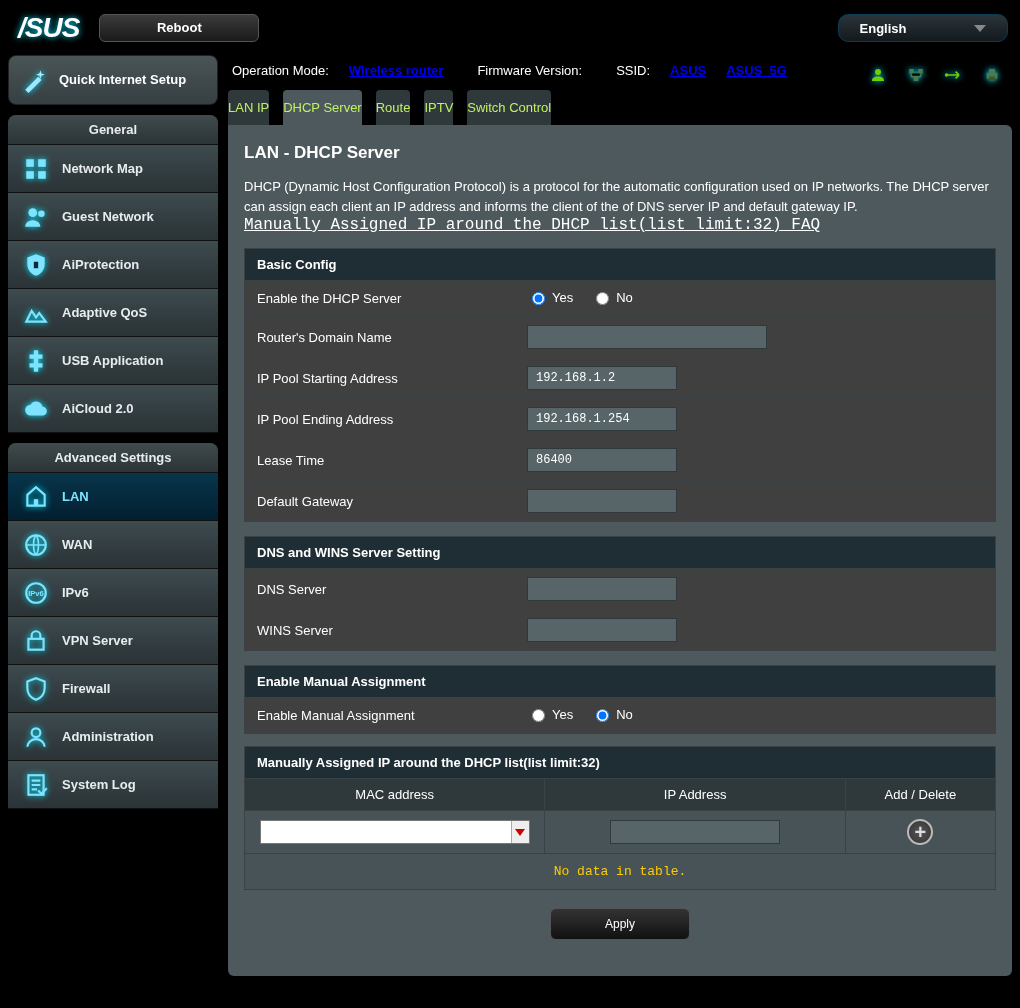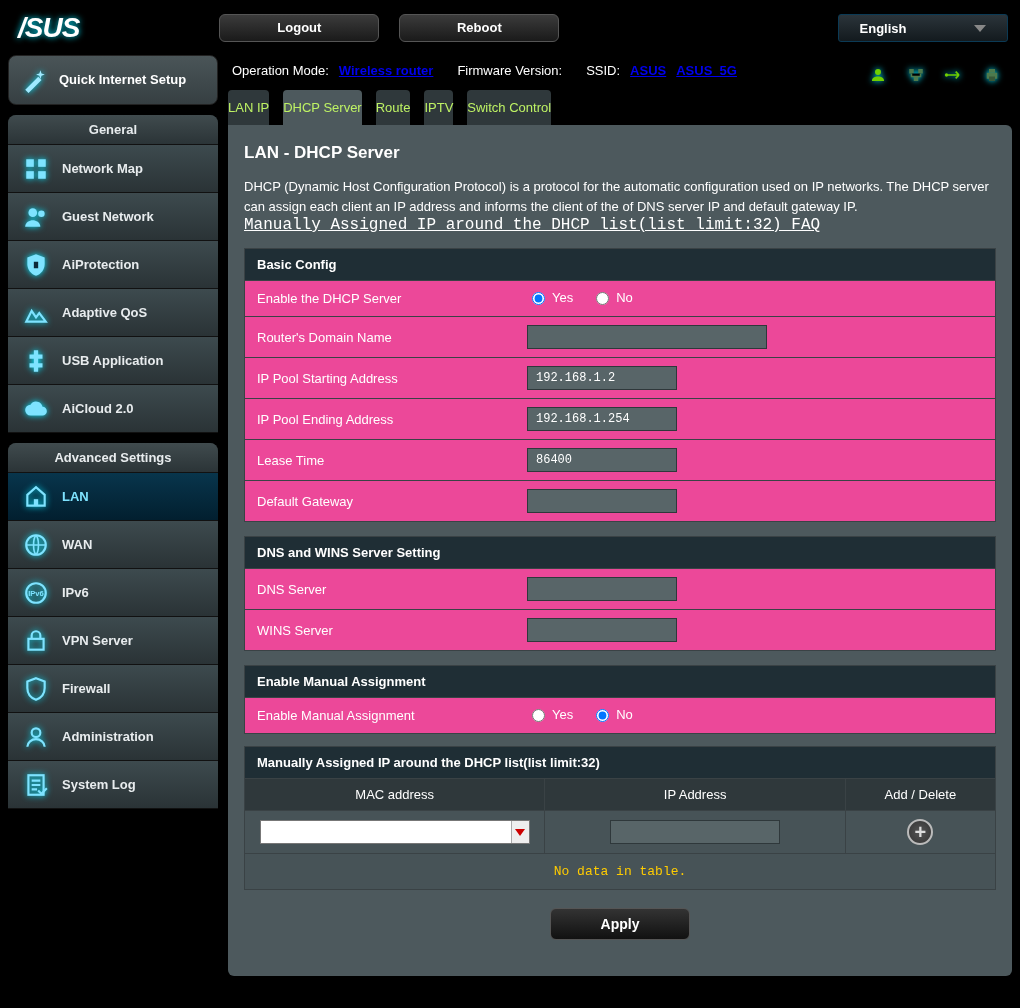--- a/index.html
+++ b/index.html
@@ -20,72 +20,71 @@
     --button-grad1:linear-gradient(#3b3b3b,#1a1a1a);
     --nav-grad:linear-gradient(#3d4a4e,#2a3336);
     --nav-head:linear-gradient(#404b4e,#2b3437);
   }
   *{box-sizing:border-box;font-family:Arial,Helvetica,sans-serif;}
   body{margin:0;background:#1a1b1c;color:var(--text);font-size:13px;}
   .wrap{width:1020px;min-height:1008px;margin:0;background:#000;position:relative;padding-bottom:30px;}
   .topbar{height:55px;position:relative;display:flex;align-items:center;padding:0 10px;}
   .logo{font-family:Arial;font-weight:bold;font-style:italic;font-size:28px;color:#fff;text-shadow:0 0 6px #00e6ff;margin-left:8px;letter-spacing:-1px;text-align:center;}
   .topbtn{width:160px;height:28px;background:var(--button-grad1);border:1px solid #555;border-radius:6px;color:#fff;font-weight:bold;font-size:13px;margin-left:20px;cursor:pointer;}
-  .lang{position:absolute;right:12px;top:14px;width:170px;height:28px;background:linear-gradient(#2b343a,#131a1e);border:1px solid #0b3a55;border-radius:3px;color:#fff;font-weight:bold;display:flex;align-items:center;justify-content:center;gap:68px;cursor:pointer;}
+  .lang{position:absolute;right:12px;top:14px;width:170px;height:28px;background:linear-gradient(#2b343a,#131a1e);border:1px solid #0b3a55;border-radius:10px;color:#fff;font-weight:bold;display:flex;align-items:center;justify-content:center;gap:68px;cursor:pointer;}
   .lang .chev{width:0;height:0;border-left:6px solid transparent;border-right:6px solid transparent;border-top:7px solid #888;}
   .body{display:flex;padding:0 8px;gap:10px;}
   
   .side{width:210px;flex:none;}
   .qis{background:linear-gradient(#4a5558,#363f42);border:1px solid #222;border-radius:8px;padding:10px 12px;display:flex;align-items:center;gap:10px;color:#fff;font-weight:bold;font-size:13px;line-height:1.2;cursor:pointer;}
   .navbox{margin-top:10px;background:#1f2628;border-radius:8px 8px 0 0;overflow:hidden;}
   .navhead{background:var(--nav-head);text-align:center;padding:7px 0;font-weight:bold;color:#e8ecee;border-bottom:1px solid #111;}
   .navitem{height:48px;display:flex;align-items:center;gap:12px;padding:0 14px;background:var(--nav-grad);border-bottom:1px solid #111;color:#e8ecee;font-weight:bold;cursor:pointer;position:relative;}
   .navitem.active{background:linear-gradient(#08354c,#021f2f);color:#7ee3ff;}
   .navitem.active::after{content:"";position:absolute;right:-14px;top:50%;transform:translateY(-50%);border-left:14px solid #06293c;border-top:24px solid transparent;border-bottom:24px solid transparent;}
   .icon{width:28px;height:28px;display:flex;align-items:center;justify-content:center;flex:none;}
   .icon svg{filter:drop-shadow(0 0 3px #00e6ff);}
   
   .main{flex:1;min-width:0;}
-  .statusbar{display:flex;align-items:center;gap:10px;color:#fff;font-size:13px;padding:8px 4px 12px;position:relative;}
+  .statusbar{display:flex;align-items:center;gap:20px;color:#fff;font-size:13px;padding:8px 4px 12px;position:relative;}
   .ul{text-decoration:underline;font-weight:bold;}
   .sicons{position:absolute;right:6px;top:6px;display:flex;gap:10px;}
   .tabs{display:flex;gap:0;}
   .tab{padding:10px 0;background:#4d595d;color:#bef264;font-size:13px;border-top-left-radius:4px;border-top-right-radius:4px;cursor:pointer;margin-right:14px;}
   .tab.inactive{background:#2f383b;}
   .content{background:#4d595d;border-radius:0 6px 6px 6px;padding:18px 16px 20px;}
   h2{margin:0 0 14px;font-size:17px;color:#fff;font-weight:bold;}
   .desc{color:#fff;font-size:13px;line-height:1.5;}
   .faqlink{color:#fff;text-decoration:underline;font-family:Liberation Mono, monospace;font-size:16px;}
   table.form{width:100%;border-collapse:separate;border-spacing:0;margin-top:14px;border:1px solid #3a4245;}
   .thead td{background:#1f2e35;color:#fff;font-weight:bold;padding:8px 12px;font-size:13px;}
-  .frow td{background:#ec4899;border-top:1px solid #3a4245;padding:8px 12px;color:#fff;vertical-align:middle;}
+  .frow td{background:#404040;border-top:1px solid #3a4245;padding:8px 12px;color:#fff;vertical-align:middle;}
   .frow td:first-child{width:270px;}
   input.txt{background:#586568;border:1px solid #2f383b;color:#fff;padding:4px 8px;width:150px;font-size:12px;height:24px;font-family:"Courier New",monospace;}
   input.txt.wide{width:240px;}
   .radio-group{display:inline-flex;align-items:center;gap:4px;}
   .radio-group label{margin-right:14px;display:inline-flex;align-items:center;gap:4px;cursor:pointer;}
   .tbl2{width:100%;border-collapse:collapse;margin-top:12px;}
   .tbl2 th,.tbl2 td{border:1px solid #3a4245;}
   .tbl2 .h1 td{background:#1f2e35;font-weight:bold;padding:8px 12px;color:#fff;}
   .tbl2 .h2 td{background:#2f383b;text-align:center;padding:8px;color:#fff;}
   .tbl2 .r td{background:#475357;text-align:center;padding:8px;}
   .select-like{display:inline-flex;width:270px;height:24px;background:#fff;border:1px solid #777;align-items:center;justify-content:flex-end;}
   .select-like .arrow{width:18px;height:100%;background:#eee;border-left:1px solid #aaa;display:flex;align-items:center;justify-content:center;}
   .select-like .arrow div{width:0;height:0;border-left:5px solid transparent;border-right:5px solid transparent;border-top:7px solid #cc0000;}
   .plus{width:26px;height:26px;border:2px solid #bbb;border-radius:50%;display:inline-flex;align-items:center;justify-content:center;color:#ddd;font-size:20px;font-weight:bold;cursor:pointer;background:radial-gradient(#555,#333);}
   .nodata{color:var(--yellow);text-align:center;padding:10px;font-family:"Courier New",monospace;background:#475357;}
-  .apply{display:block;margin:18px auto 16px;width:140px;height:32px;background:linear-gradient(#333,#111);border:1px solid #555;border-radius:6px;color:#fff;font-weight:bold;font-size:14px;cursor:pointer;}
+  .apply{display:block;margin:18px auto 16px;width:140px;height:32px;background:linear-gradient(#333,#111);border:1px solid #555;border-radius:6px;color:#fff;font-weight:normal;font-size:12px;cursor:pointer;}
 </style>
 </head>
 <body>
 
 <div class="wrap">
   <div class="topbar">
     <span class="logo">/SUS</span>
-    <button class="topbtn" style="margin-left:140px">Logout</button>
     <button class="topbtn">Reboot</button>
     <div class="lang">
       <span>English</span>
       <div class="chev"></div>
     </div>
   </div>
 
   <div class="body">
 
     <div class="side">

